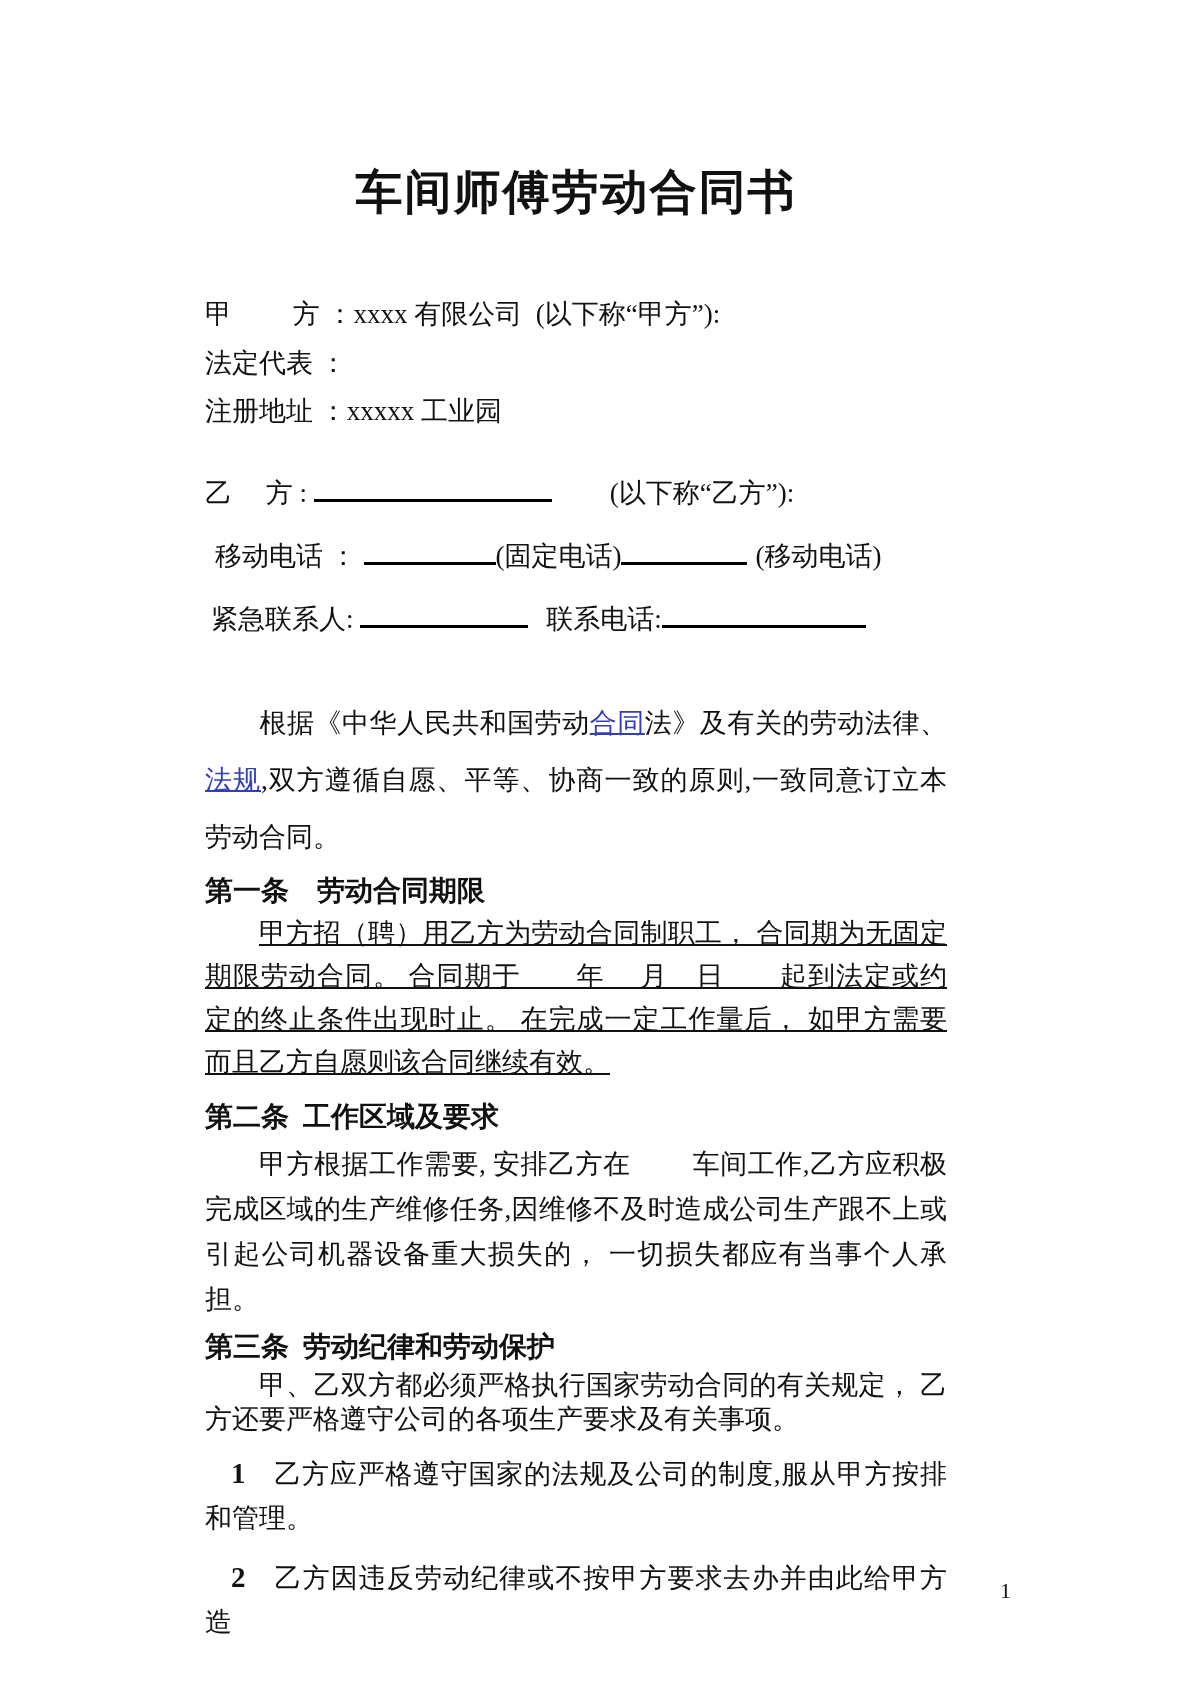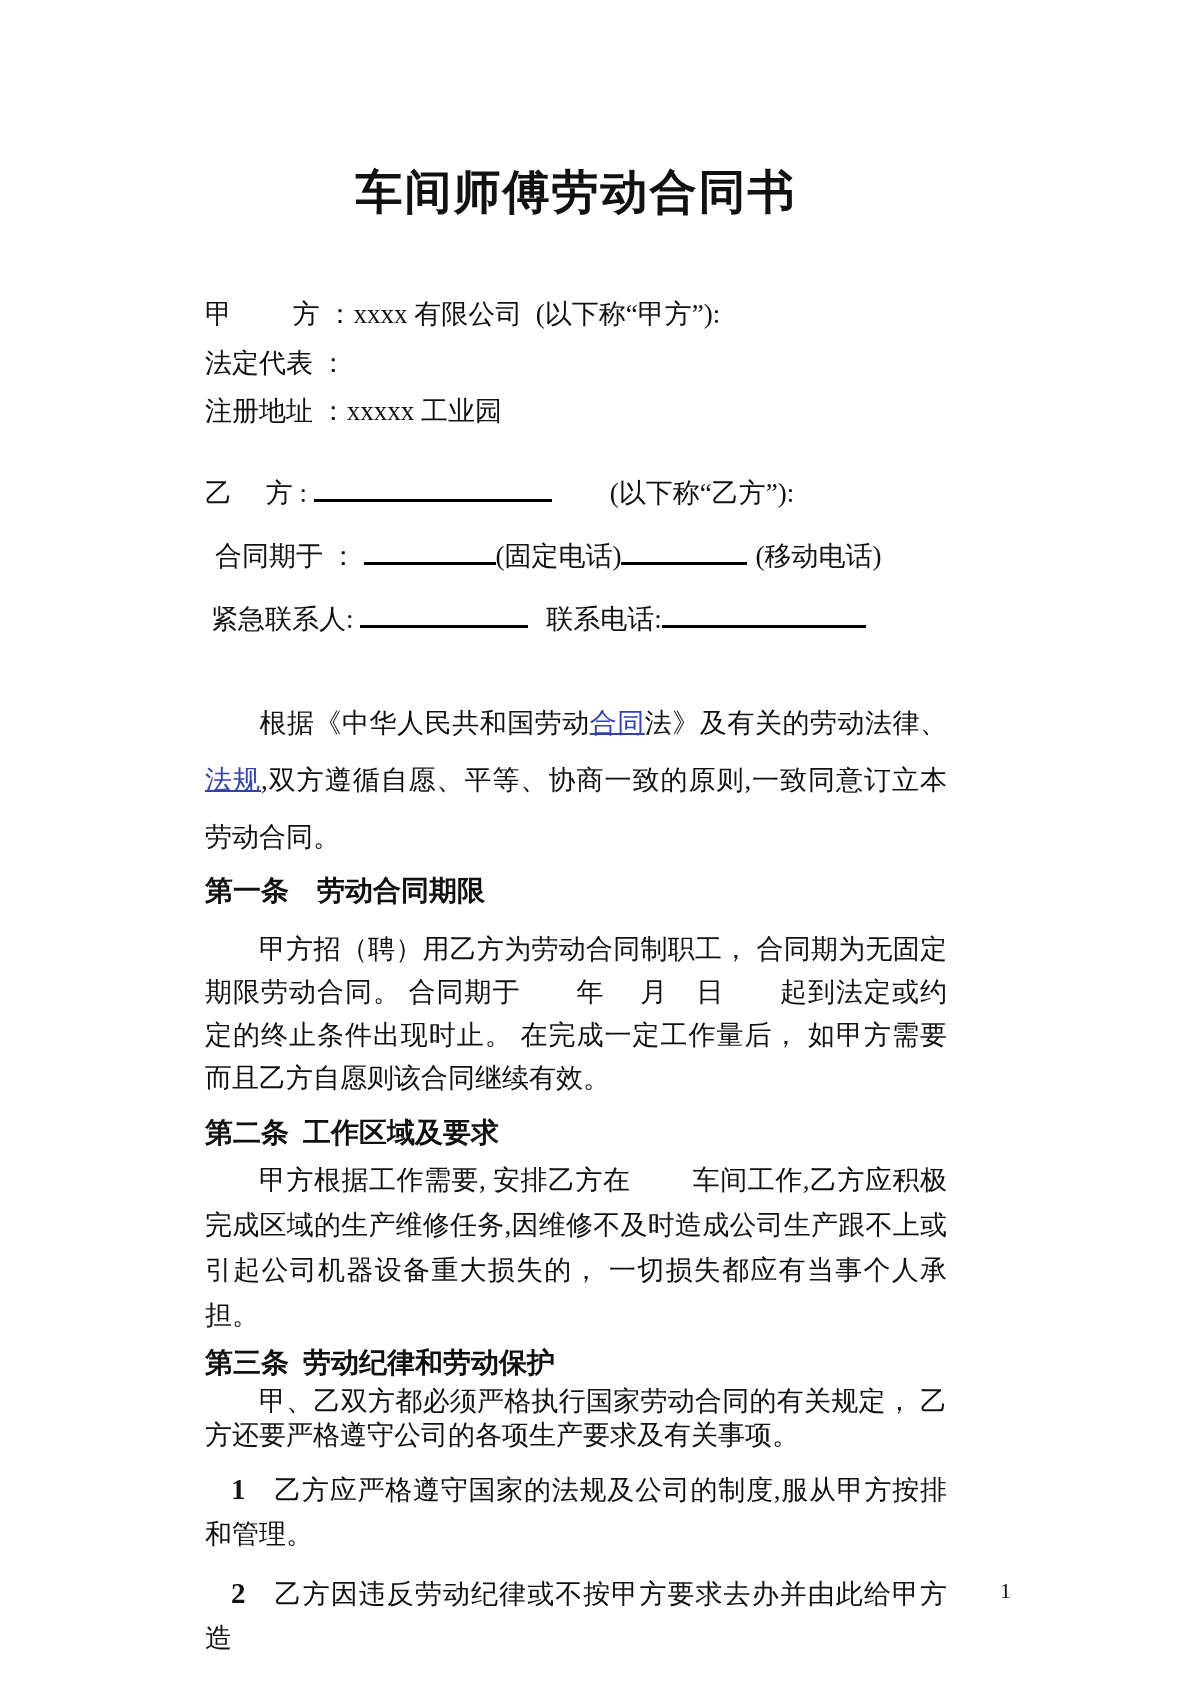--- a/index.html
+++ b/index.html
@@ -77,21 +77,21 @@
   }
   .h-one{margin-top:6px;}
   .h-two{margin-top:14px;}
   .h-three{margin-top:6px;}
   .para{
     margin:0;
     font-size:27px;
     text-align:justify;
     text-indent:54px;
   }
-  .p-one{line-height:43px;margin-top:18px;}
+  .p-one{line-height:43px;margin-top:2px;text-decoration:underline;}
   .p-two{line-height:45px;margin-top:6px;}
   .p-three{line-height:34px;margin-top:2px;}
   .item{
     margin-top:15px;
     font-size:27px;
     line-height:44px;
     text-align:justify;
   }
   .item .num{
     font-weight:bold;
@@ -117,21 +117,21 @@
 
     <div class="fline m-jia"><span>甲　　 方 ：</span><span>xxxx 有限公司</span><span>  (以下称“甲方”):</span></div>
 
     <div class="fline m-fading"><span>法定代表 ：</span></div>
 
     <div class="fline m-zhuce"><span>注册地址 ：</span><span>xxxxx 工业园</span></div>
 
     <div class="fline m-yi"><span>乙　 方 : </span><span class="blank bl-yi"></span><span>(以下称“乙方”):</span></div>
 
 
-    <div class="fline m-lianxi"><span>合同期于 ： </span><span class="blank bl-fixed"></span><span>(固定电话)</span><span class="blank bl-mobile"></span><span>(移动电话)</span></div>
+    <div class="fline m-lianxi"><span>移动电话 ： </span><span class="blank bl-fixed"></span><span>(固定电话)</span><span class="blank bl-mobile"></span><span>(移动电话)</span></div>
 
     <div class="fline m-jinji"><span>紧急联系人: </span><span class="blank bl-emg"></span><span>联系电话:</span><span class="blank bl-phone"></span></div>
 
     <div class="intro"><span class="ind"></span><span>根据《中华人民共和国劳动</span><a class="doclink">合同</a><span>法》及有关的劳动法律、</span><a class="doclink">法规</a><span>,</span><span>双方遵循自愿、平等、协商一致的原则,一致同意订立本劳动合同。</span></div>
 
     <h2 class="sec-h h-one">第一条　劳动合同期限</h2>
     <p class="para p-one">甲方招（聘）用乙方为劳动合同制职工， 合同期为无固定期限劳动合同。 合同期于　　年　 月　日　　起到法定或约定的终止条件出现时止。 在完成一定工作量后， 如甲方需要而且乙方自愿则该合同继续有效。</p>
 
     <h2 class="sec-h h-two">第二条  工作区域及要求</h2>
     <p class="para p-two">甲方根据工作需要, 安排乙方在　　 车间工作,乙方应积极完成区域的生产维修任务,因维修不及时造成公司生产跟不上或引起公司机器设备重大损失的， 一切损失都应有当事个人承担。</p>

